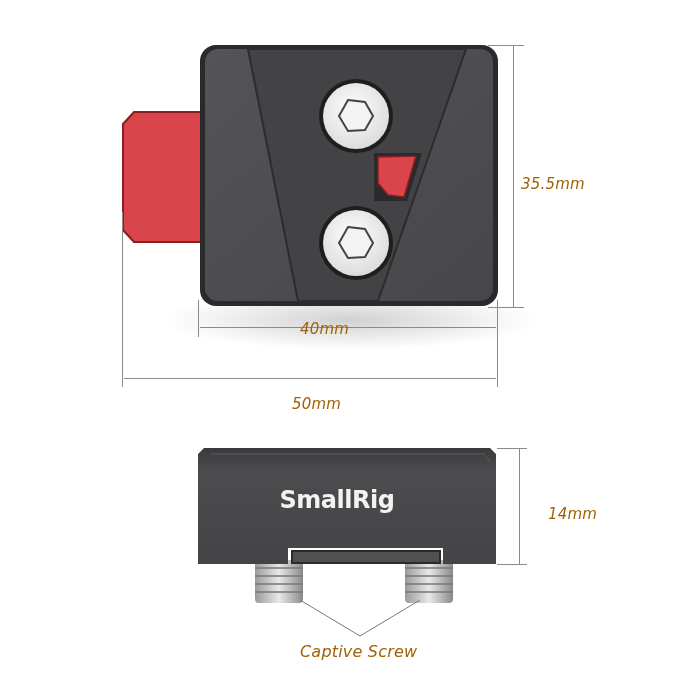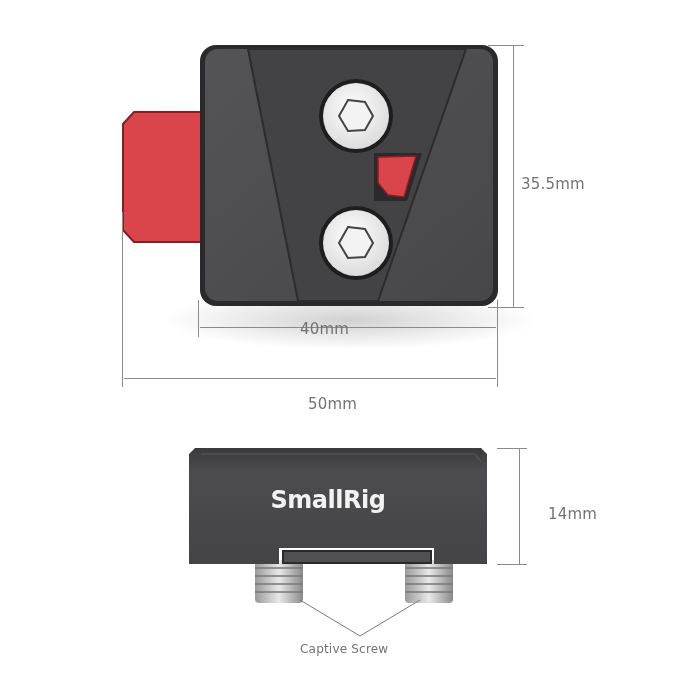--- a/index.html
+++ b/index.html
@@ -1,18 +1,18 @@
 <!DOCTYPE html>
 <html><head>
 <meta charset="utf-8">
 <style>
   html,body{margin:0;padding:0;background:#ffffff;}
   body{width:700px;height:700px;position:relative;overflow:hidden;font-family:"DejaVu Sans","Liberation Sans",sans-serif;}
   .abs{position:absolute;}
-  .dim-label{position:absolute;color:#737373;font-size:15px;letter-spacing:0.2px;}
+  .dim-label{position:absolute;color:#a16207;font-size:15px;letter-spacing:0.2px;font-style:italic;}
   .line-v{position:absolute;width:1px;background:#8a8a8a;}
   .line-h{position:absolute;height:1px;background:#8a8a8a;}
   .shadow{position:absolute;border-radius:50%;background:radial-gradient(ellipse at center, rgba(0,0,0,0.18), rgba(0,0,0,0) 70%);}
   .brand{position:absolute;left:0;right:0;top:38px;text-align:center;color:#f2f2f2;font-family:"DejaVu Sans",sans-serif;font-weight:bold;font-size:24px;letter-spacing:-0.5px;}
 </style>
 </head>
 <body>
 
 <div>
 
@@ -55,21 +55,21 @@
   <div class="line-v" style="left:513px;top:46px;height:261px;"></div>
   <div class="dim-label" style="left:521px;top:175px;">35.5mm</div>
 
   <div class="line-v" style="left:198px;top:300px;height:37px;"></div>
   <div class="line-v" style="left:497px;top:300px;height:87px;"></div>
   <div class="line-h" style="left:200px;top:327px;width:296px;"></div>
   <div class="dim-label" style="left:300px;top:320px;">40mm</div>
 
   <div class="line-v" style="left:122px;top:212px;height:175px;"></div>
   <div class="line-h" style="left:124px;top:378px;width:372px;"></div>
-  <div class="dim-label" style="left:308px;top:395px;">50mm</div>
+  <div class="dim-label" style="left:292px;top:395px;">50mm</div>
 </div>
 
 <div>
 
   <svg class="abs" style="left:250px;top:560px;" width="210" height="50">
     <defs>
       <linearGradient id="thread" x1="0" y1="0" x2="1" y2="0">
         <stop offset="0" stop-color="#9a9a9a"></stop>
         <stop offset="0.5" stop-color="#e8e8e8"></stop>
         <stop offset="1" stop-color="#8a8a8a"></stop>
@@ -88,21 +88,21 @@
       <rect x="155" y="0" width="48" height="43" rx="4" fill="url(#thread)"></rect>
       <g stroke="#777" stroke-width="1.5">
         <line x1="155" y1="8" x2="203" y2="8"></line>
           <line x1="155" y1="16" x2="203" y2="16"></line>
         <line x1="155" y1="24" x2="203" y2="24"></line>
           <line x1="155" y1="32" x2="203" y2="32"></line>
       </g>
     </g>
   </svg>
 
-  <div class="abs" style="left:189px;top:448px;width:278px;height:118px;">
+  <div class="abs" style="left:198px;top:448px;width:278px;height:118px;">
     <svg class="abs" style="left:0;top:0;" width="298" height="118">
       <defs>
         <linearGradient id="sideG" x1="0" y1="0" x2="0" y2="1">
           <stop offset="0" stop-color="#3a3a3c"></stop>
           <stop offset="0.2" stop-color="#4c4c4f"></stop>
           <stop offset="1" stop-color="#444447"></stop>
         </linearGradient>
       </defs>
       <path d="M6 0 L292 0 L298 6 L298 116 L245 116 L245 100 L90 100 L90 116 L0 116 L0 6 Z" fill="url(#sideG)"></path>
       <path d="M12 6 L286 6 L292 14" fill="none" stroke="#5a5a5d" stroke-width="1"></path>
@@ -113,14 +113,14 @@
 
   <div class="line-h" style="left:497px;top:448px;width:30px;"></div>
   <div class="line-h" style="left:497px;top:564px;width:30px;"></div>
   <div class="line-v" style="left:519px;top:449px;height:115px;"></div>
   <div class="dim-label" style="left:548px;top:505px;">14mm</div>
 
   <svg class="abs" style="left:290px;top:598px;" width="150" height="45">
     <line x1="10" y1="2" x2="70" y2="38" stroke="#7a7a7a" stroke-width="1"></line>
     <line x1="130" y1="2" x2="70" y2="38" stroke="#7a7a7a" stroke-width="1"></line>
   </svg>
-  <div class="dim-label" style="left:300px;top:642px;font-size:12px;">Captive Screw</div>
+  <div class="dim-label" style="left:300px;top:642px;font-size:16px;">Captive Screw</div>
 </div>
 
 </body></html>

